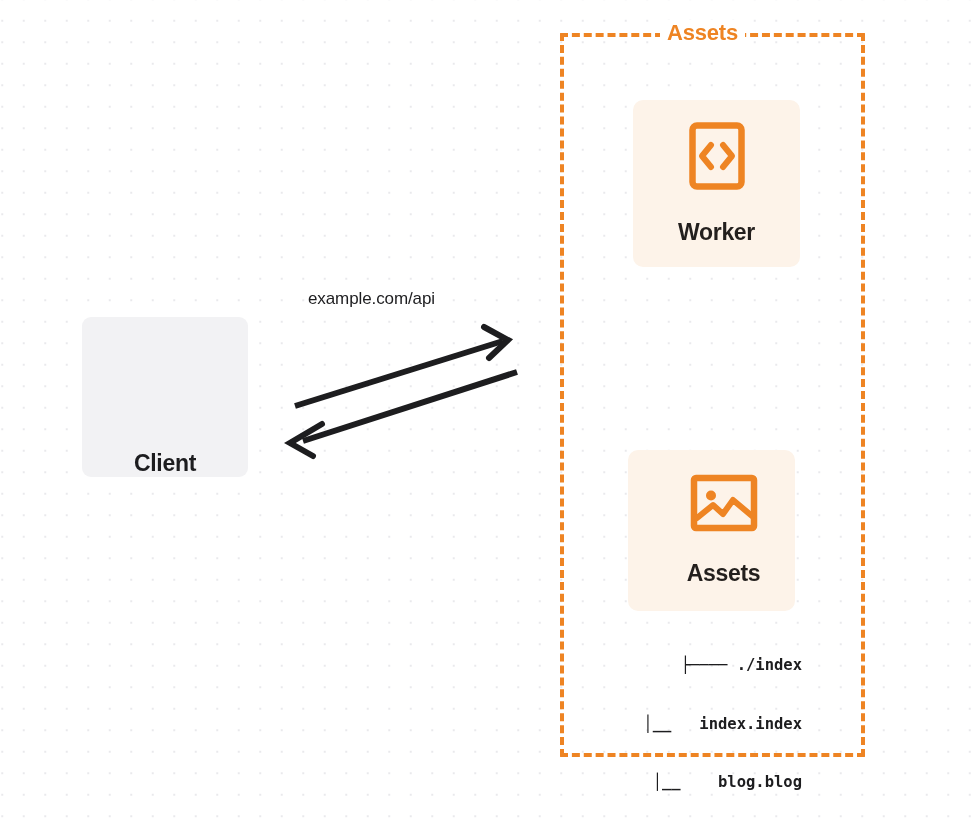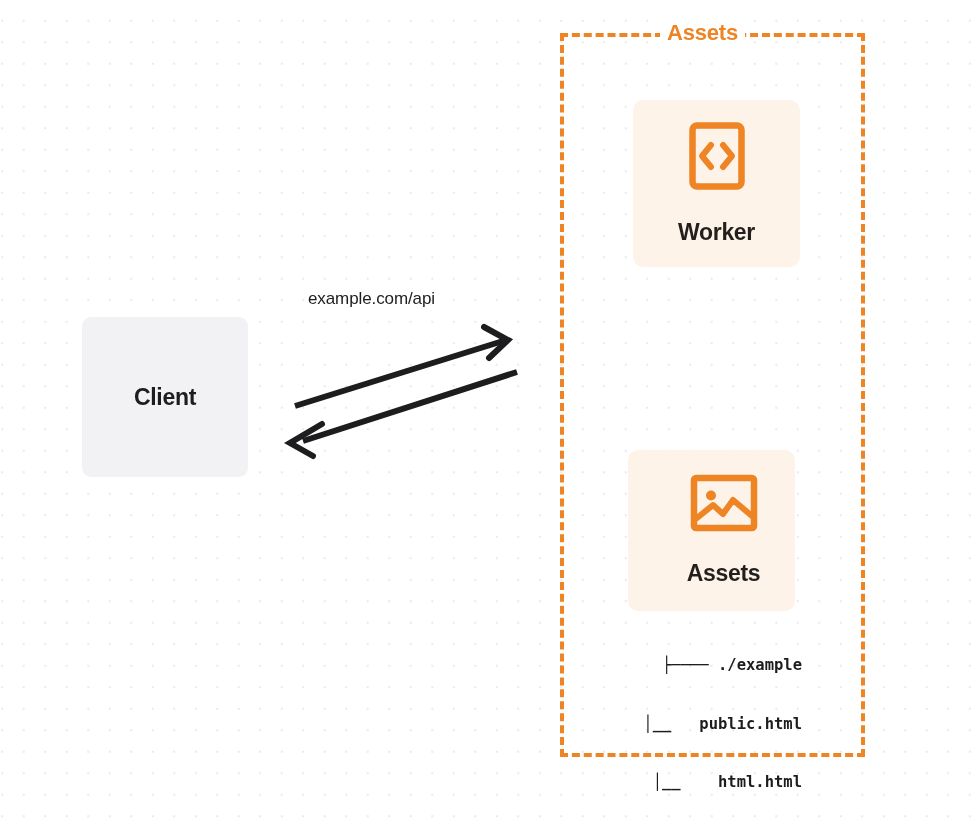--- a/index.html
+++ b/index.html
@@ -85,21 +85,21 @@
   
   .client-box {
     position: absolute;
     left: 82px;
     top: 317px;
     width: 166px;
     height: 160px;
     background: #f2f2f4;
     border-radius: 9px;
     display: flex;
-    align-items: center;
+    align-items: flex-end;
     justify-content: center;
   }
   .client-box .client-label {
     font-size: 23px;
     font-weight: 700;
     color: #1d1d1f;
     letter-spacing: -0.3px;
   }
 
   
@@ -183,19 +183,19 @@
       <svg width="68" height="58" viewBox="0 0 68 58">
         <rect x="4" y="4" width="60" height="50" rx="2" ry="2" fill="none" stroke="#ee8423" stroke-width="6.5"></rect>
         <circle cx="21" cy="21.5" r="5" fill="#ee8423"></circle>
         <polyline points="7,44 23,31 33,40 43,26 62,42" fill="none" stroke="#ee8423" stroke-width="6" stroke-linecap="round" stroke-linejoin="round"></polyline>
       </svg>
     </span>
     <span class="card-label">Assets</span>
   </div>
 
   <div class="file-tree">
-    <span class="tree-row">├──── ./example</span>
-    <span class="tree-row">│__   public.html</span>
-    <span class="tree-row">│__    html.html</span>
+    <span class="tree-row">├──── ./index</span>
+    <span class="tree-row">│__   index.index</span>
+    <span class="tree-row">│__    blog.blog</span>
     
   </div>
 
 </div>
 
 </body></html>

